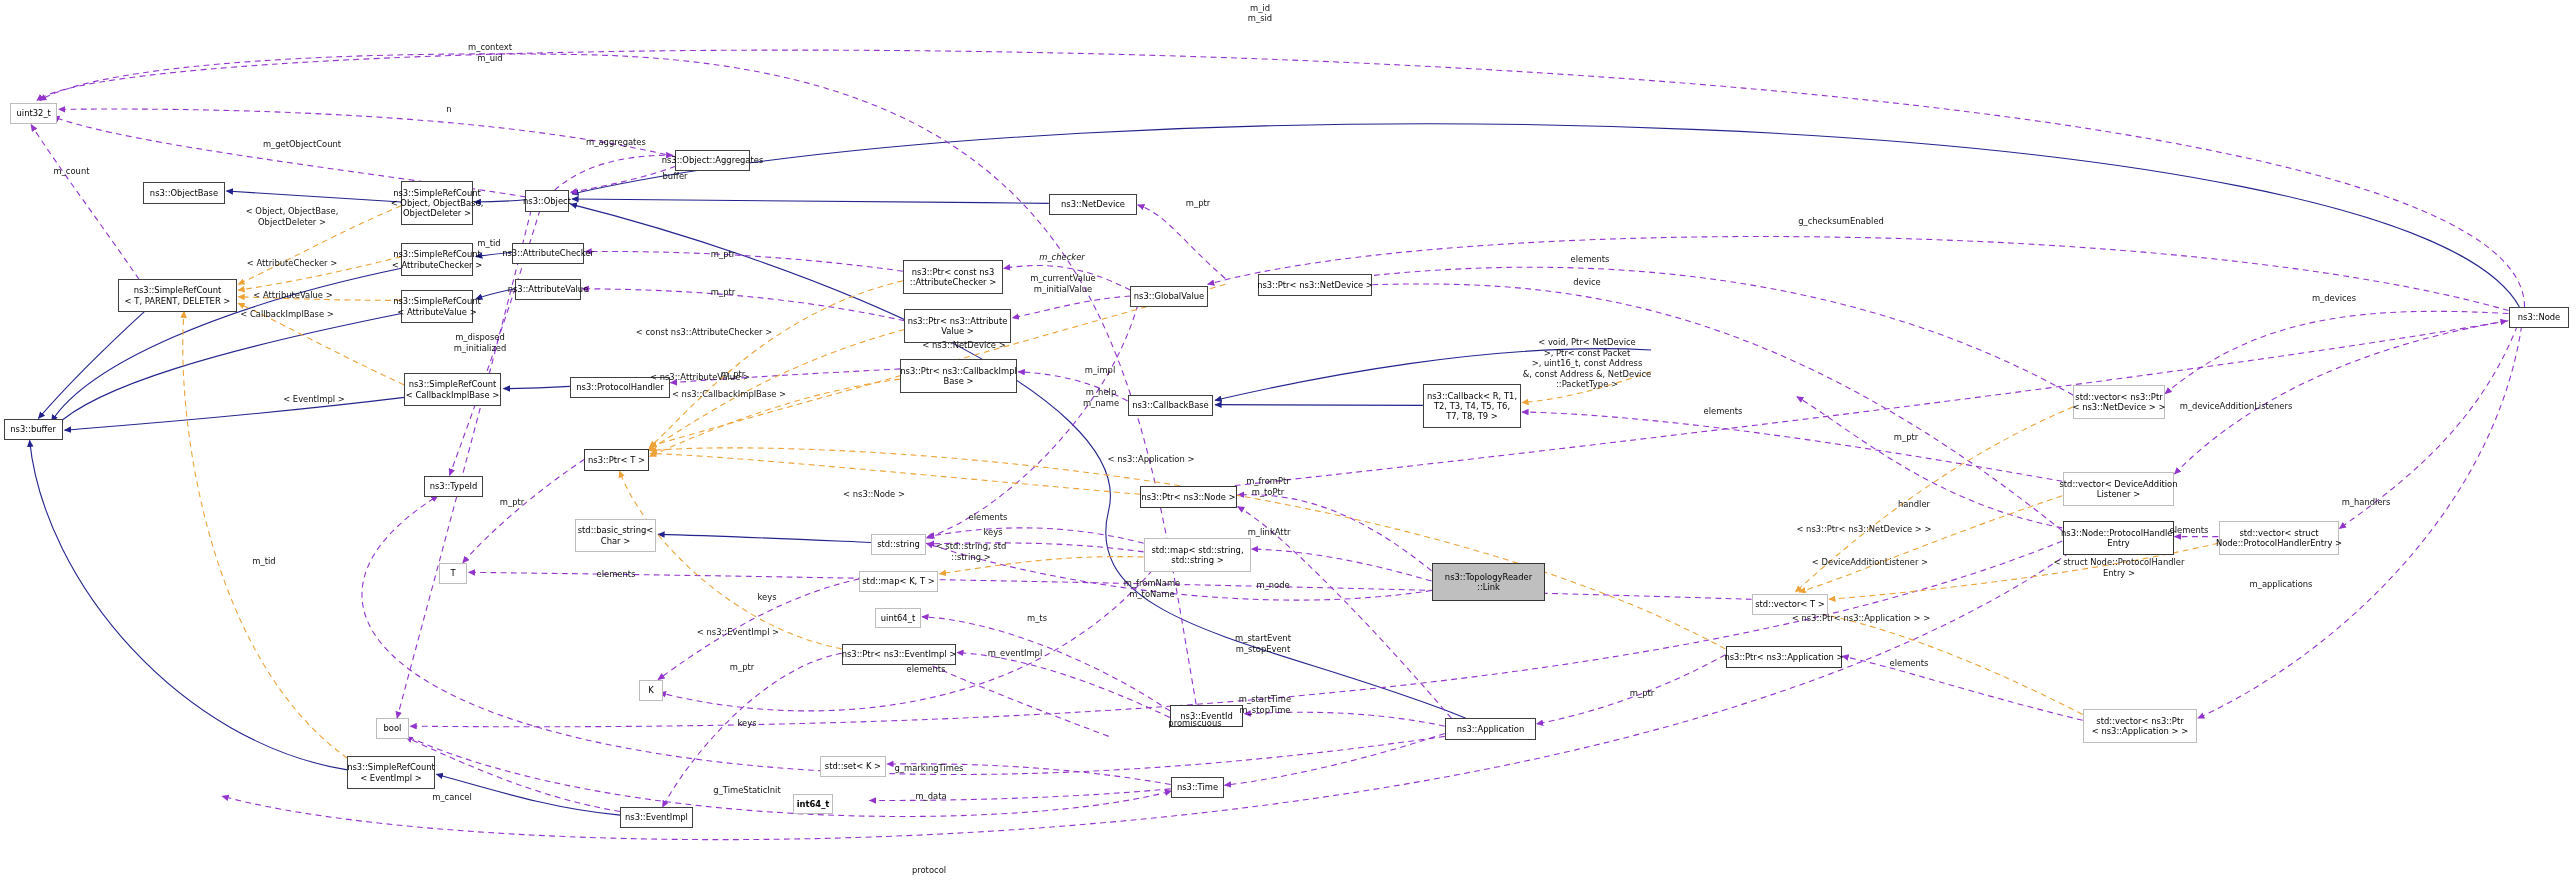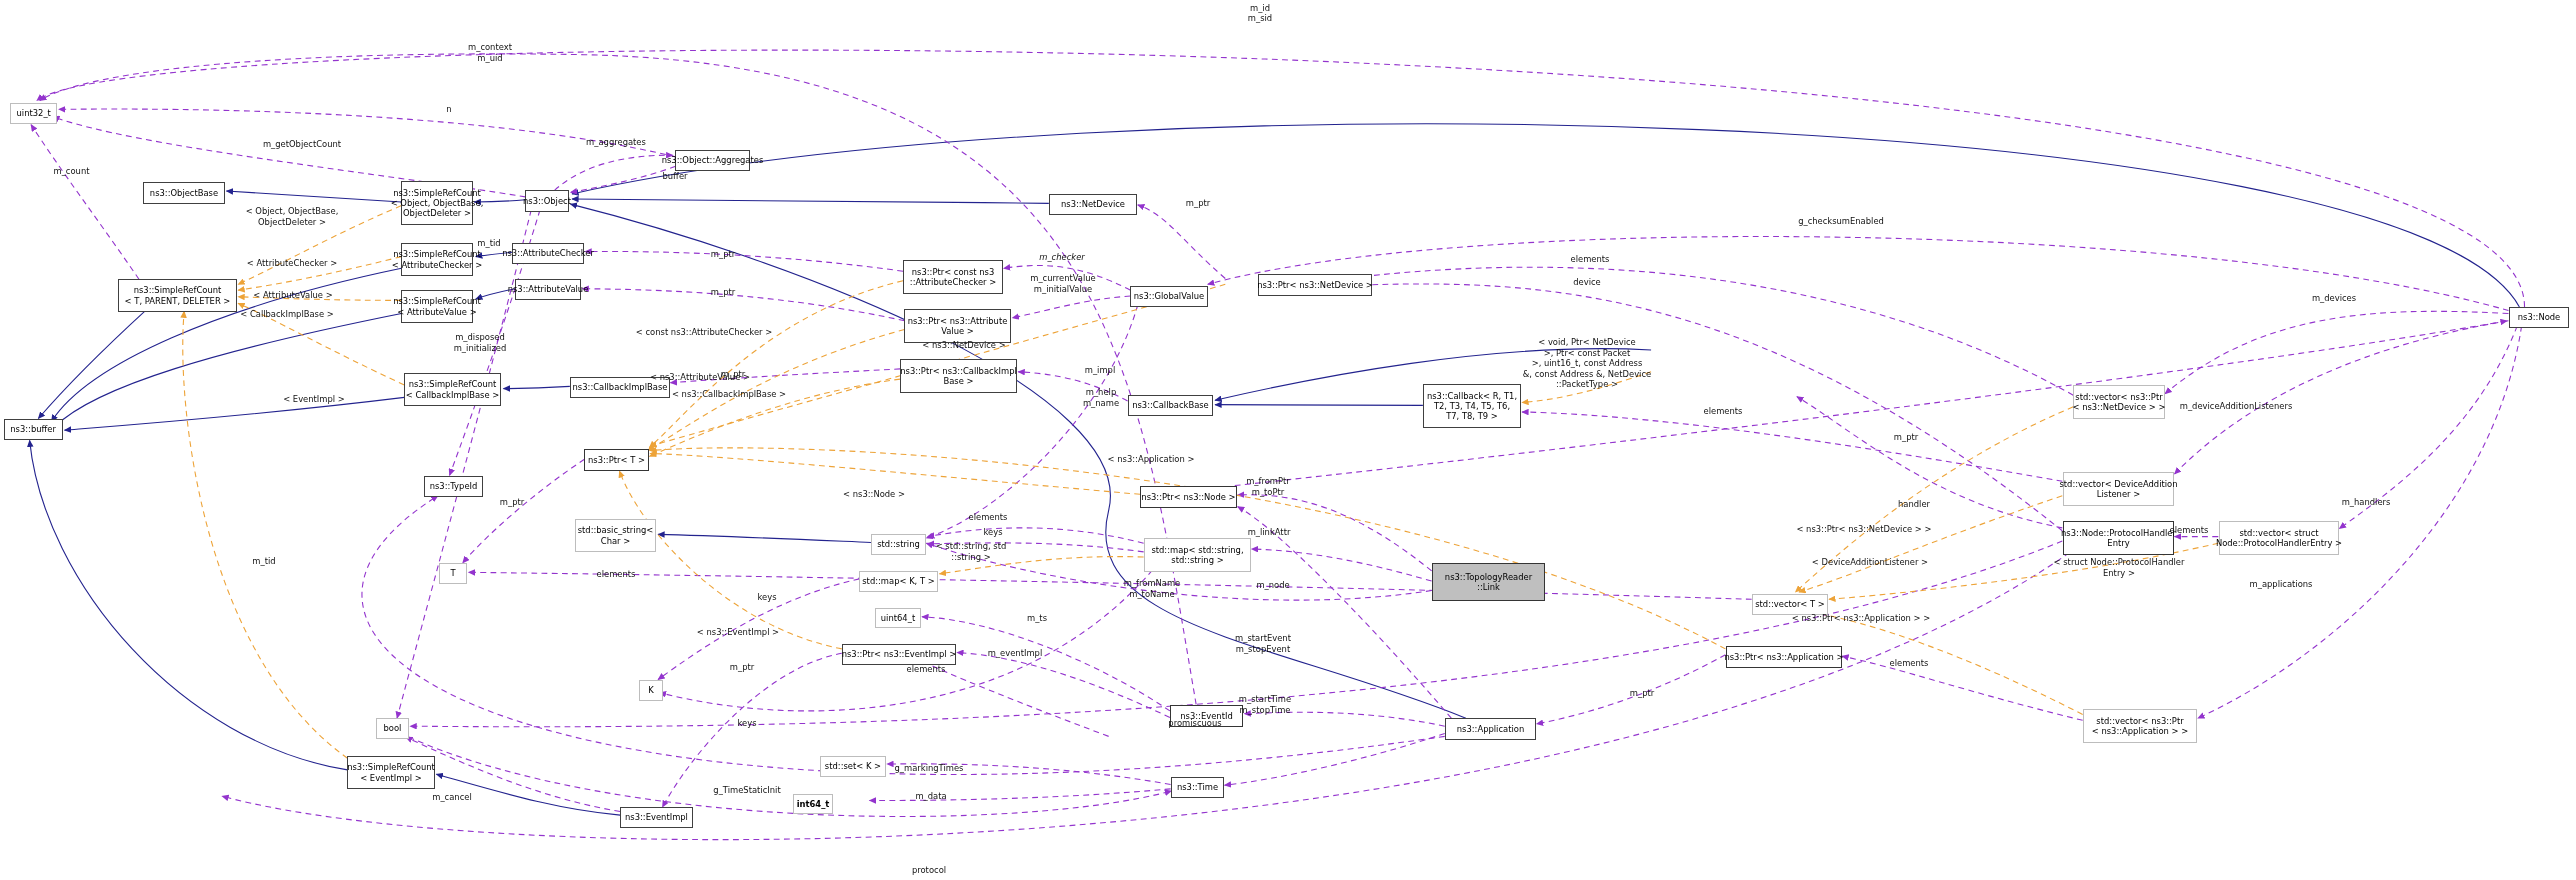--- a/index.html
+++ b/index.html
@@ -178,21 +178,21 @@
       <span>ns3::GlobalValue</span>
     </div>
     <div class="node ns3" style="left: 1225px; top: 274px; width: 112px; height: 19.7px; margin-left: 33px;">
       <span>ns3::Ptr&lt; ns3::NetDevice &gt;</span>
     </div>
     <div class="node ns3" style="left: 404px; top: 373px; width: 95px; height: 31px;">
       <span>ns3::SimpleRefCount</span>
       <span>&lt; CallbackImplBase &gt;</span>
     </div>
     <div class="node ns3" style="left: 570px; top: 377px; width: 98px; height: 19px;">
-      <span>ns3::CallbackImplBase</span>
+      <span>ns3::ProtocolHandler</span>
     </div>
     <div class="node ns3" style="left: 1128px; top: 395px; width: 83px; height: 19px;">
       <span>ns3::CallbackBase</span>
     </div>
     <div class="node ns3" style="left: 1423px; top: 384px; width: 96px; height: 42px;">
       <span>ns3::Callback&lt; R, T1,</span>
       <span>T2, T3, T4, T5, T6,</span>
       <span>T7, T8, T9 &gt;</span>
     </div>
     <div class="node ns3" style="left: 424px; top: 476px; width: 57px; height: 19px;">

